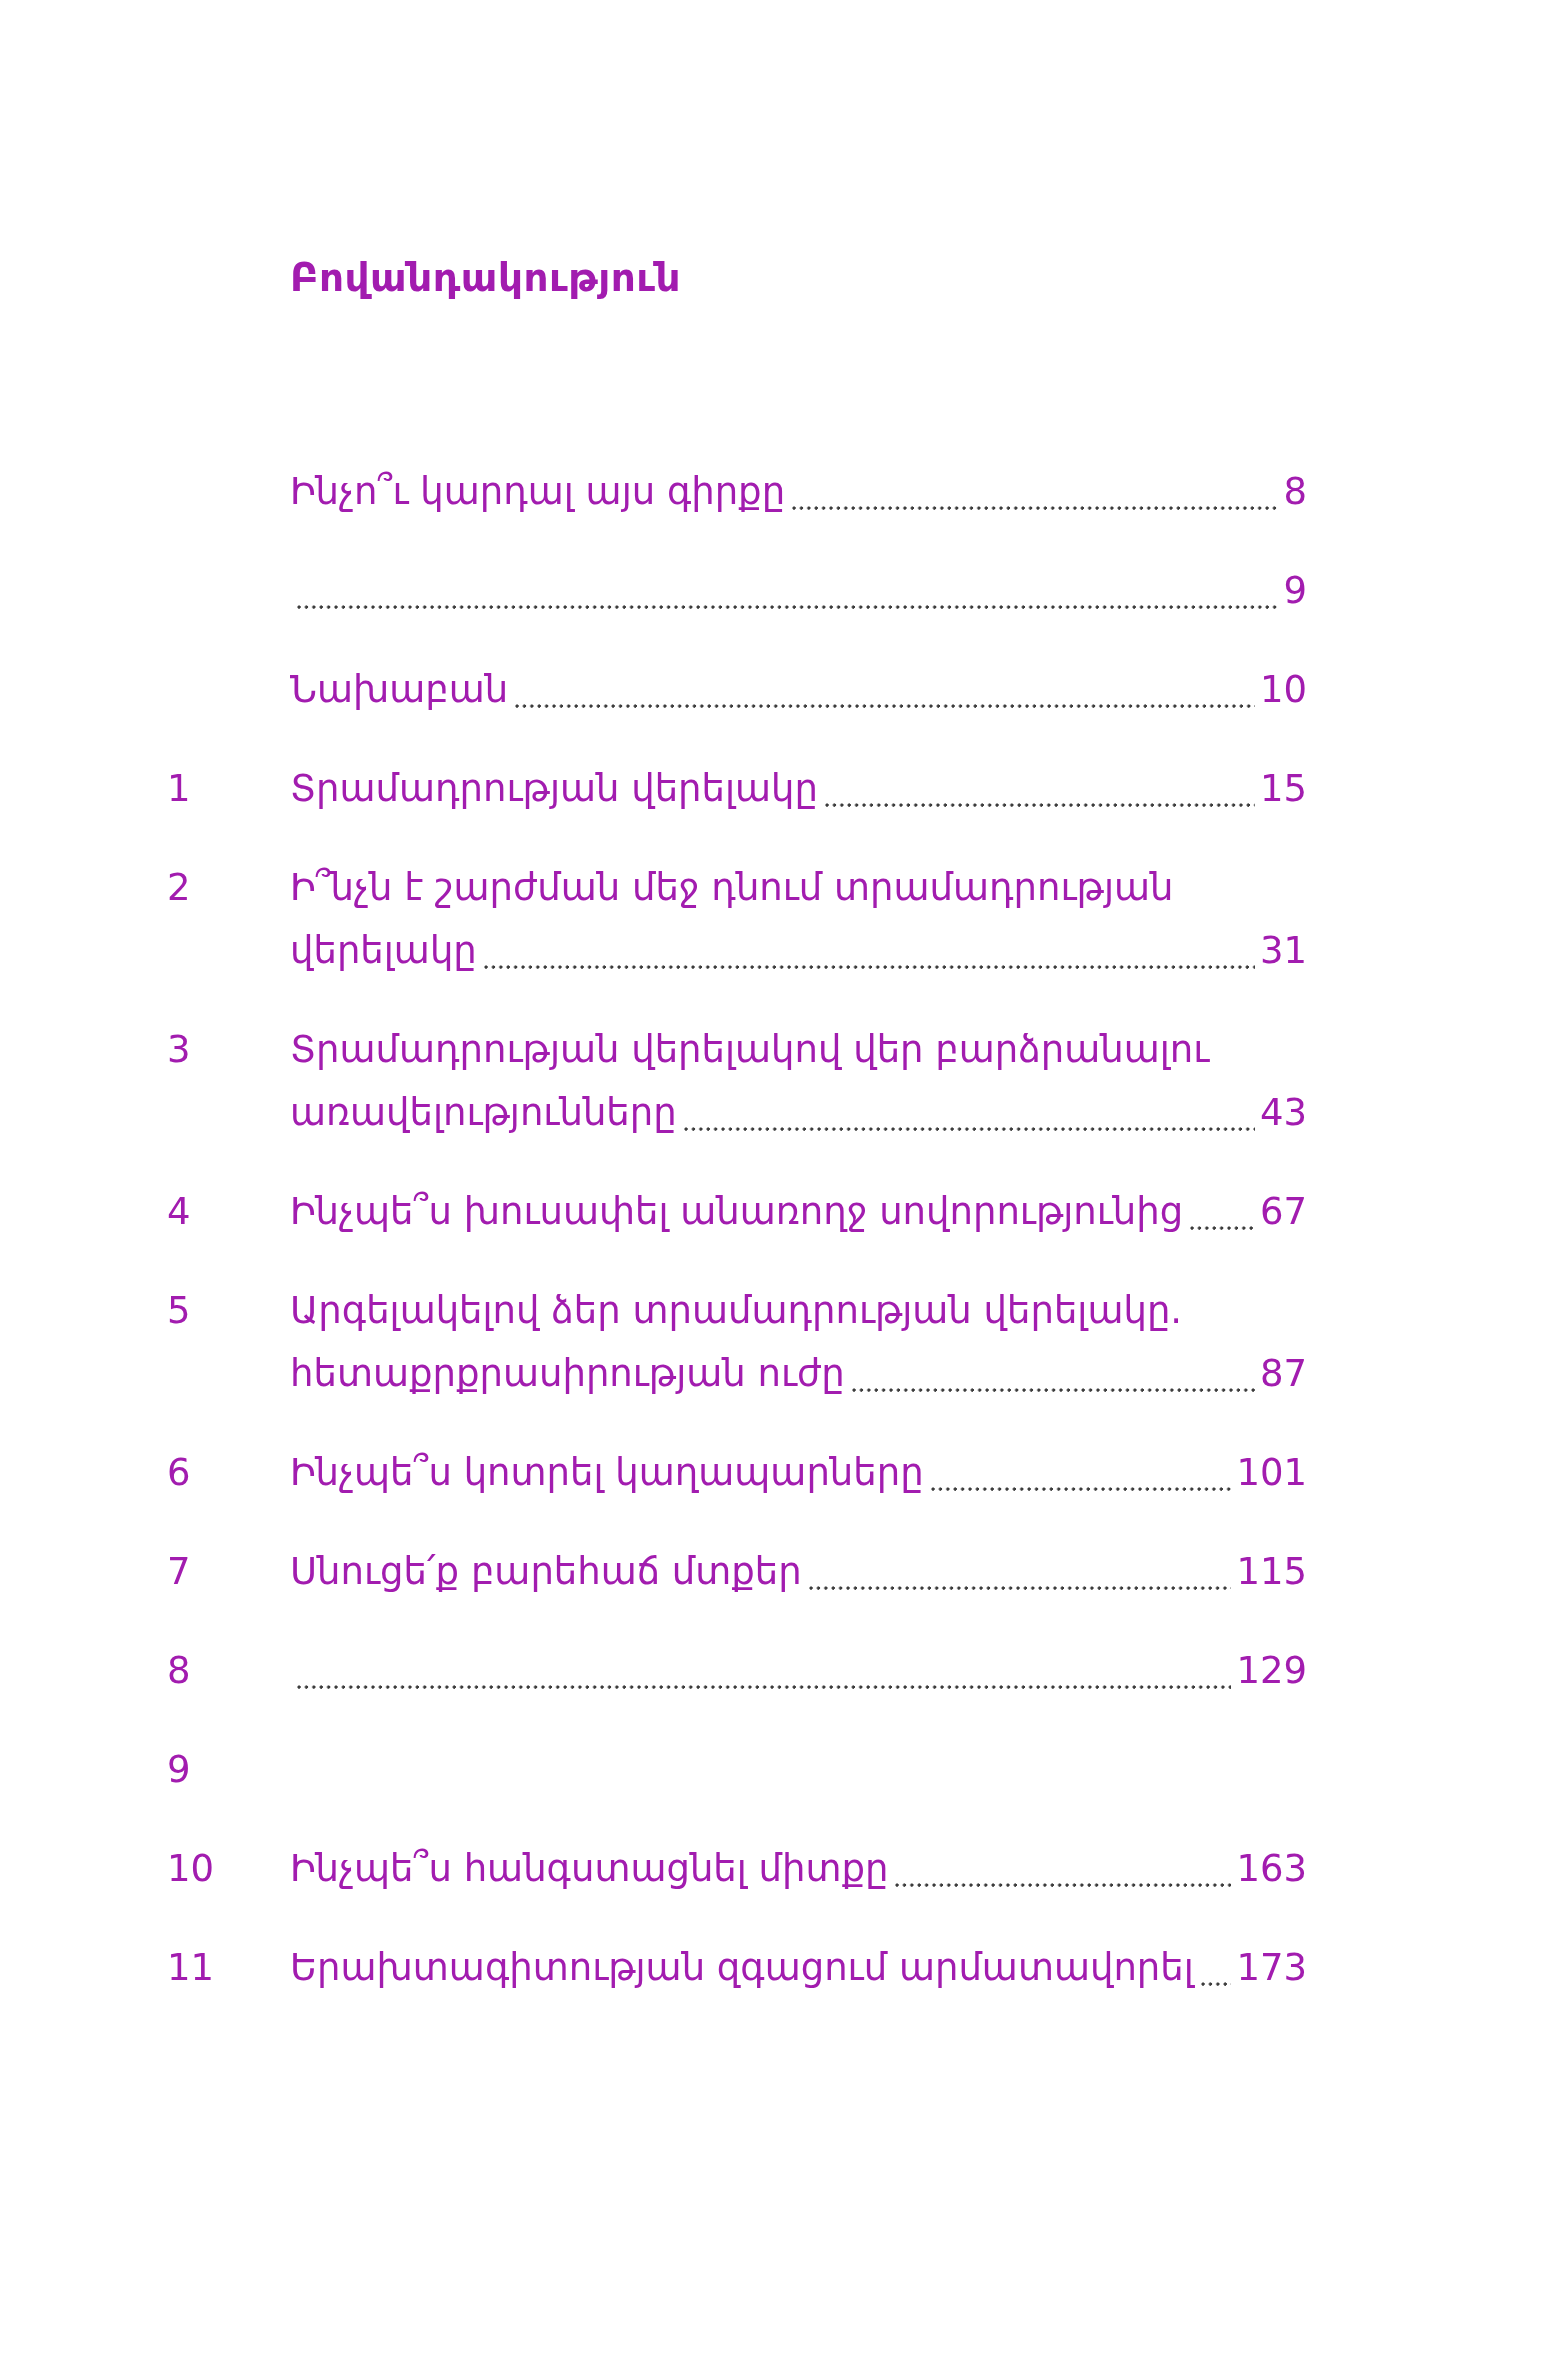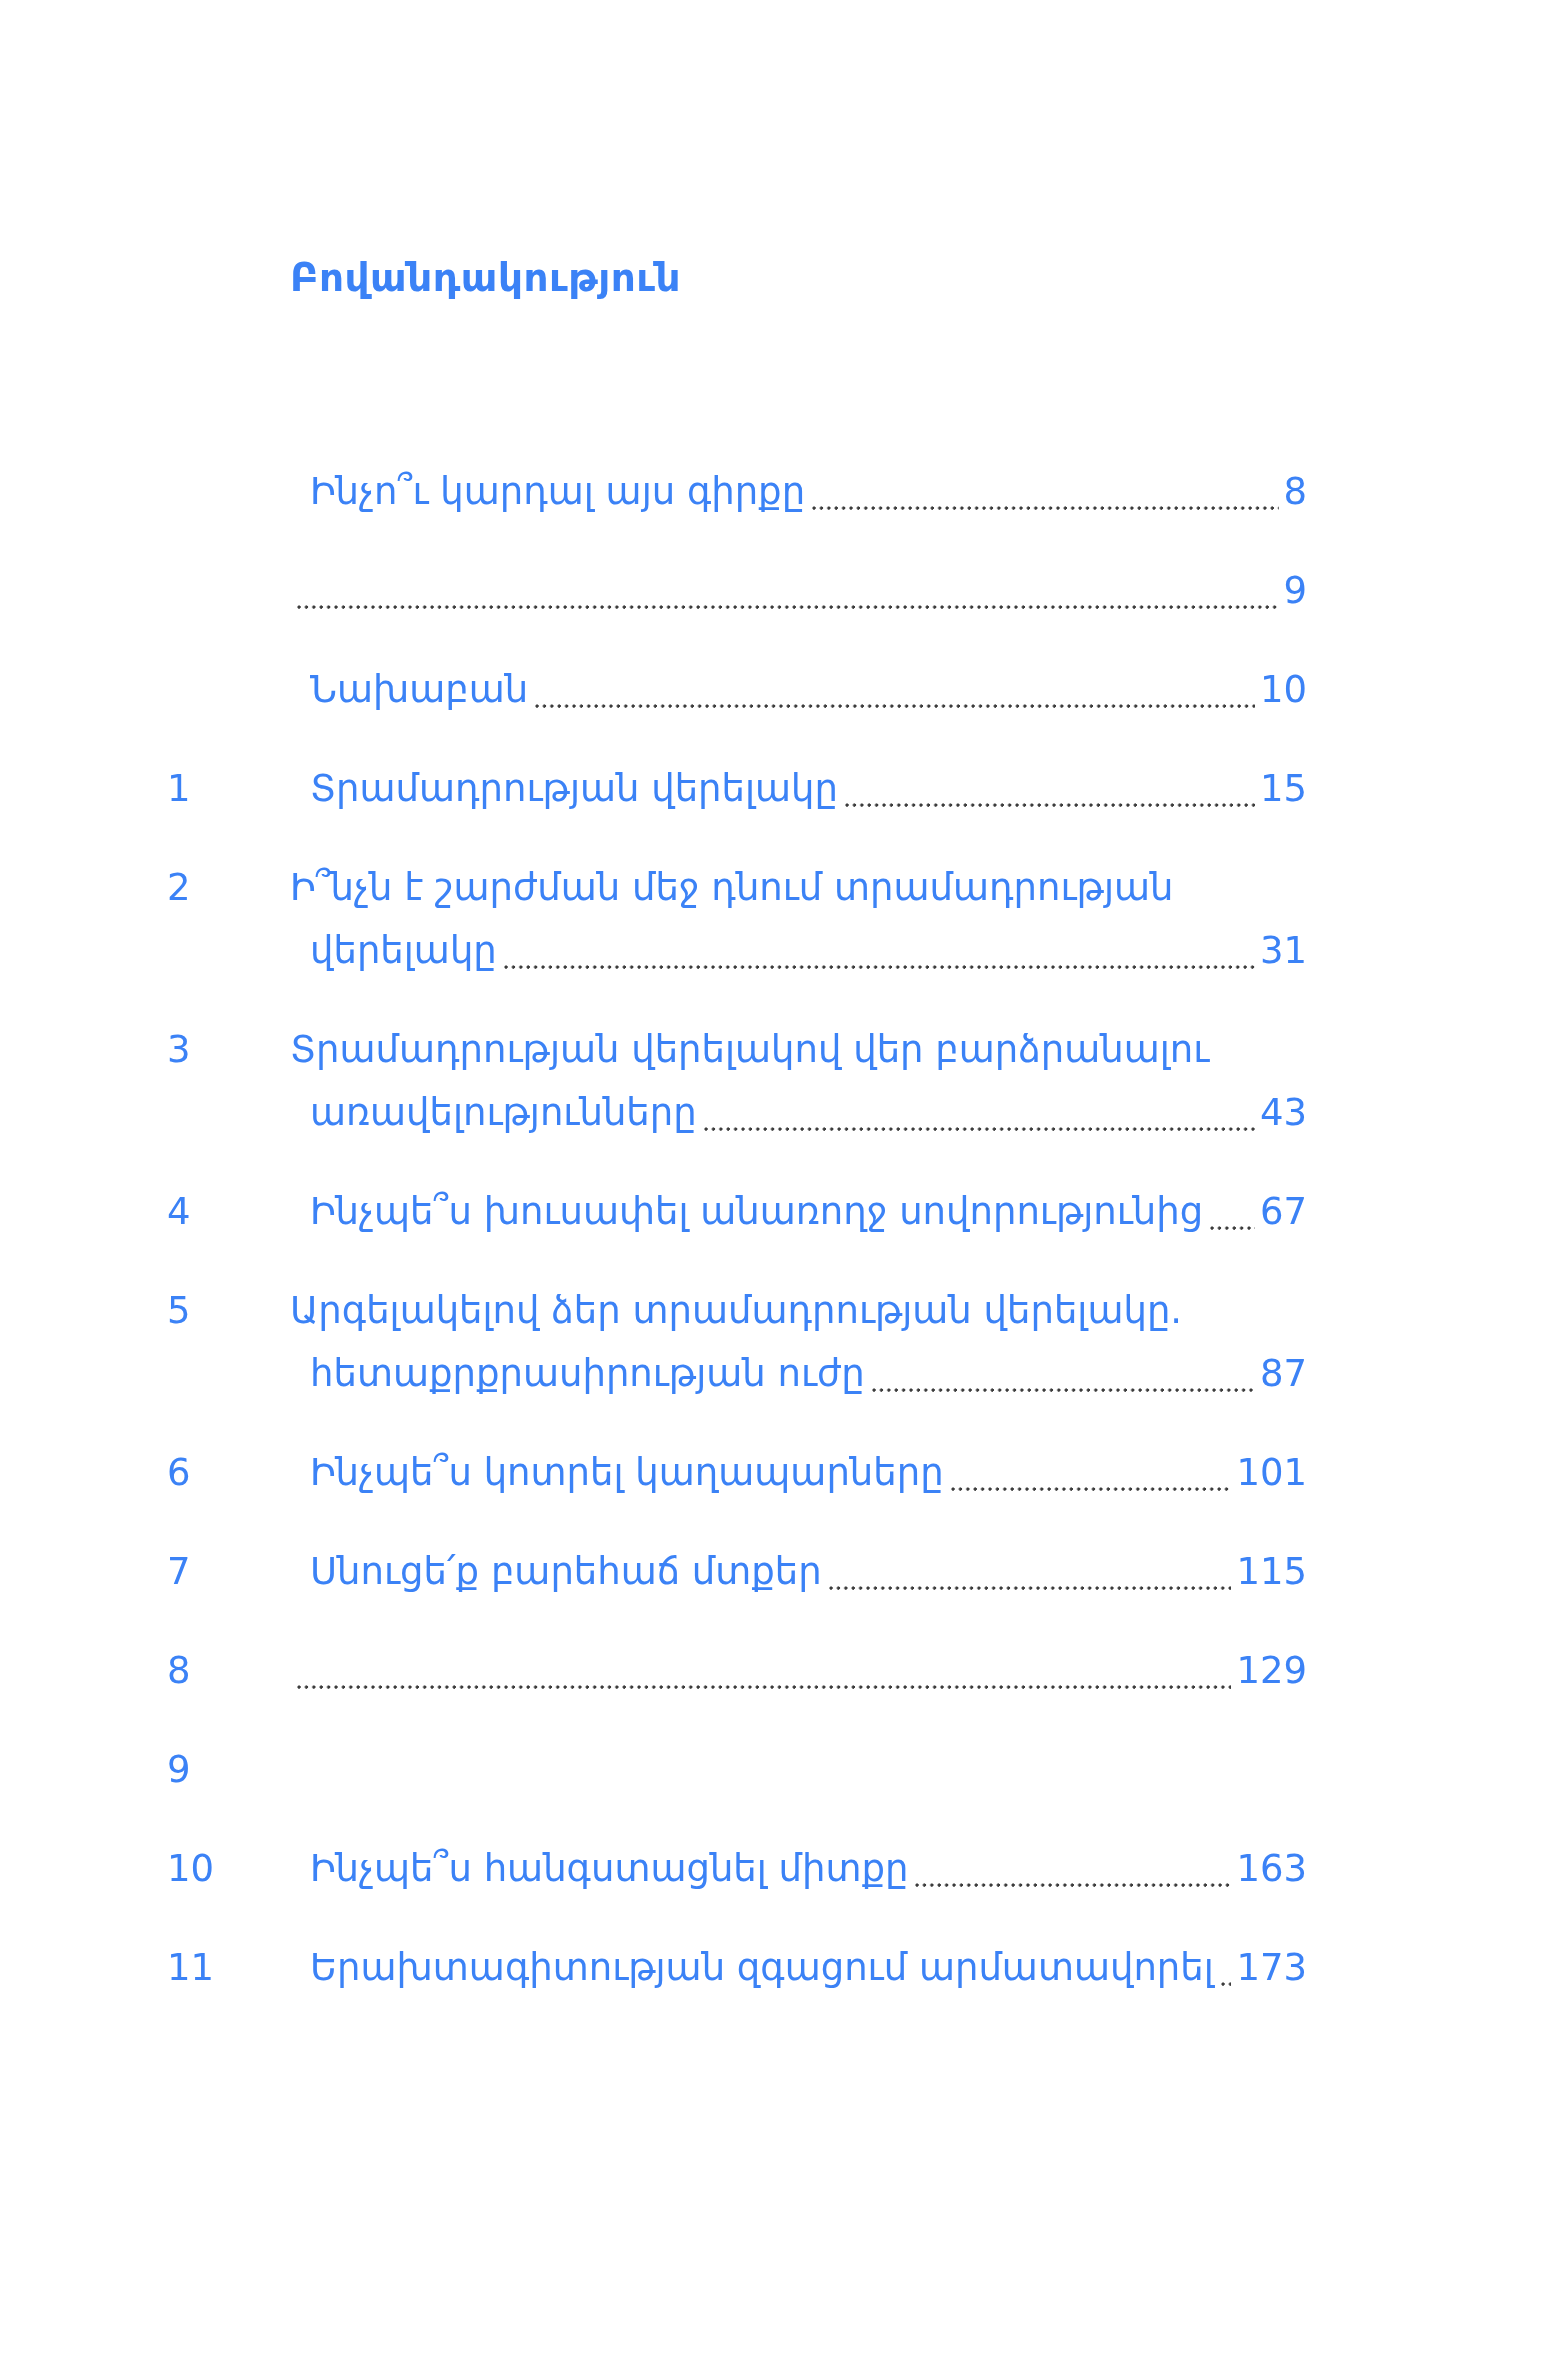--- a/index.html
+++ b/index.html
@@ -6,21 +6,21 @@
     margin: 0;
     padding: 0;
     background: #ffffff;
   }
   .page {
     position: relative;
     width: 1563px;
     height: 2374px;
     background: #ffffff;
     font-family: "DejaVu Sans", sans-serif;
-    color: #3b82f6;
+    color: #a21caf;
     overflow: hidden;
   }
   .content {
     position: absolute;
     top: 250px;
     left: 167px;
     width: 1140px; 
   }
   .toc-title {
     margin: 0 0 0 123px;
@@ -46,21 +46,20 @@
   .toc-content {
     flex: 1;
     min-width: 0;
   }
   .toc-lastline {
     display: flex;
   }
   .toc-text {
     flex: none;
     white-space: nowrap;
-    margin-left: 20px;
   }
   .dots {
     flex: 1;
     align-self: flex-end;
     height: 3.9px;
     margin: 0 4.9px 12.7px 6.9px;
     background-image: radial-gradient(circle at 2px 2px, #3c3c3c 1.4px, transparent 1.8px);
     background-size: 7.4px 3.9px;
     background-repeat: repeat-x;
   }

